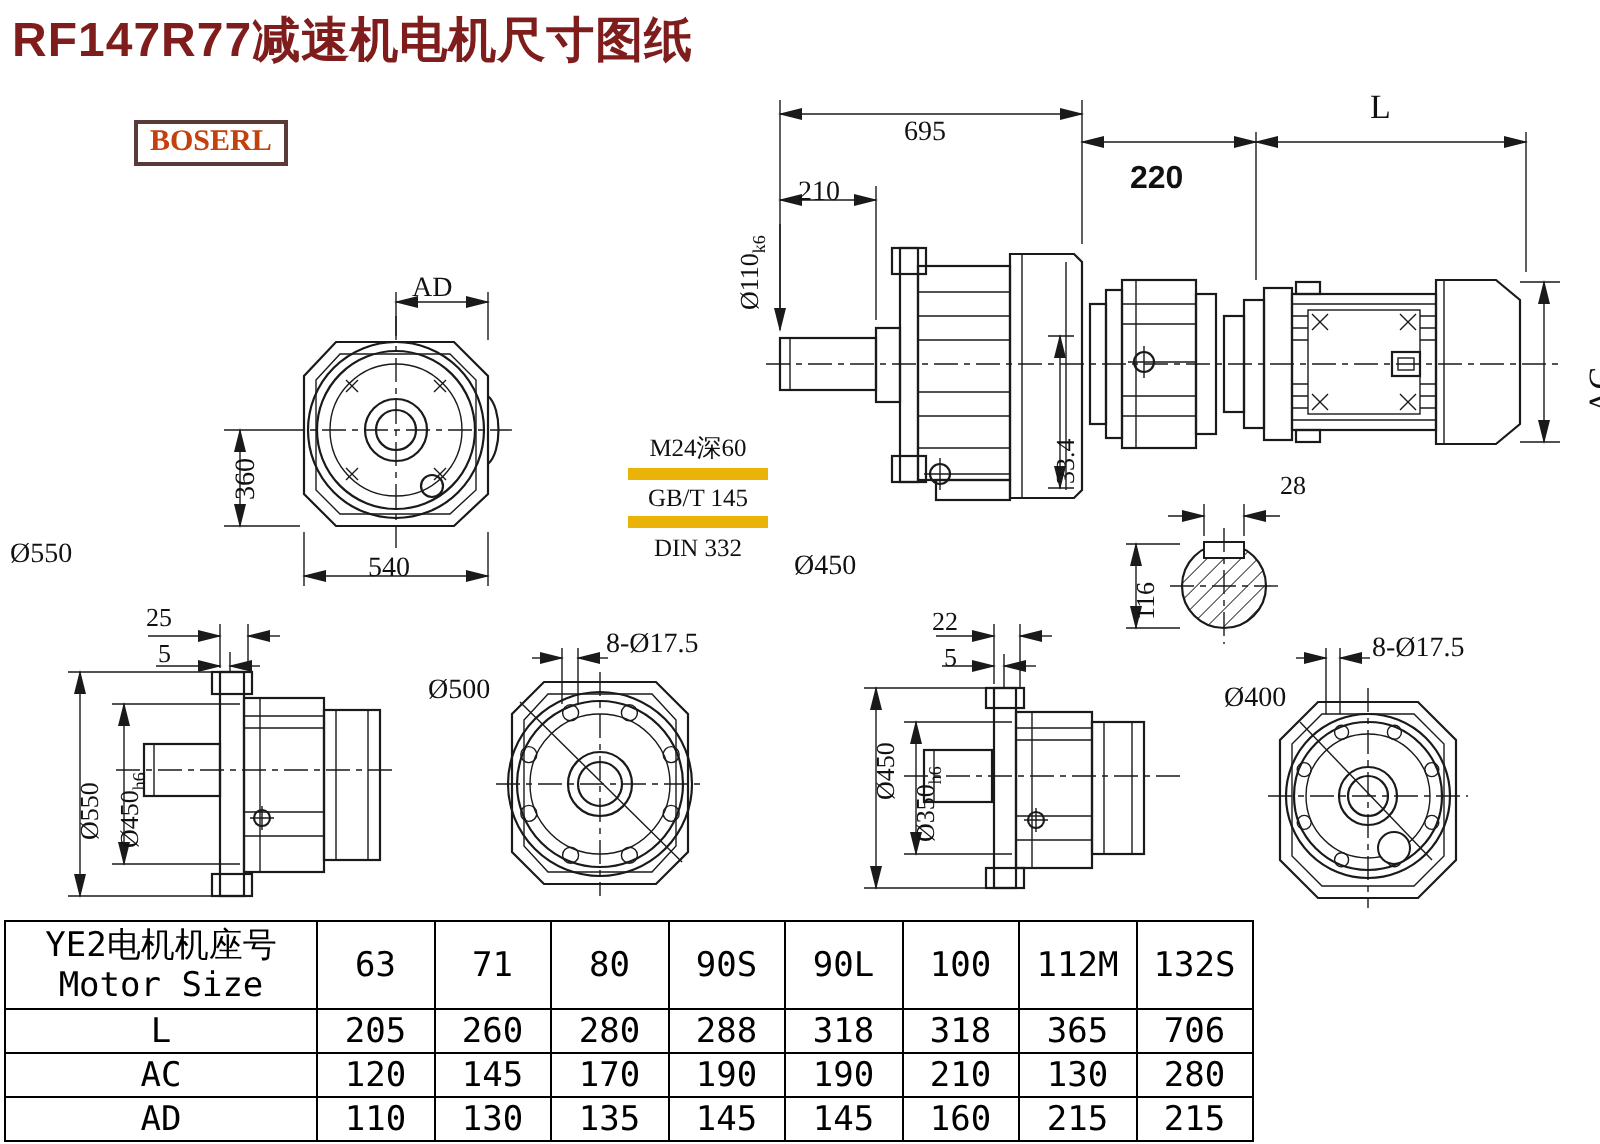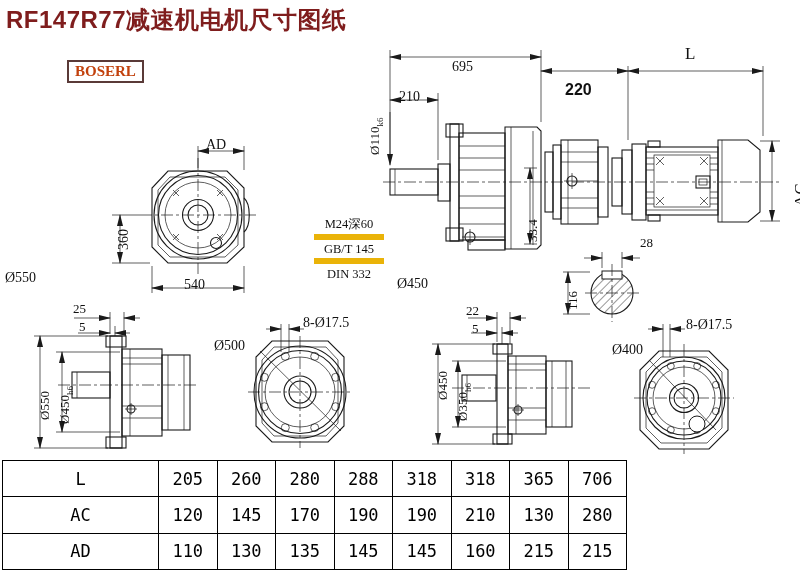--- a/index.html
+++ b/index.html
@@ -294,20 +294,34 @@
         <col>
         <col>
         <col>
         <col>
         <col>
         <col>
         <col>
         <col>
     </colgroup>
     <tbody>
+        <tr style="height:44px;">
+      <td class="hd">
+        <span style="display:block;">YE2电机机座号</span>
+        <span style="display:block;">Motor Size</span>
+      </td>
+      <td>63</td>
+      <td>71</td>
+      <td>80</td>
+      <td>90S</td>
+      <td>90L</td>
+      <td>100</td>
+      <td>112M</td>
+      <td>132S</td>
+    </tr>
     <tr style="height:22px;">
       <td>L</td>
       <td>205</td>
       <td>260</td>
       <td>280</td>
       <td>288</td>
       <td>318</td>
       <td>318</td>
       <td>365</td>
       <td>706</td>

